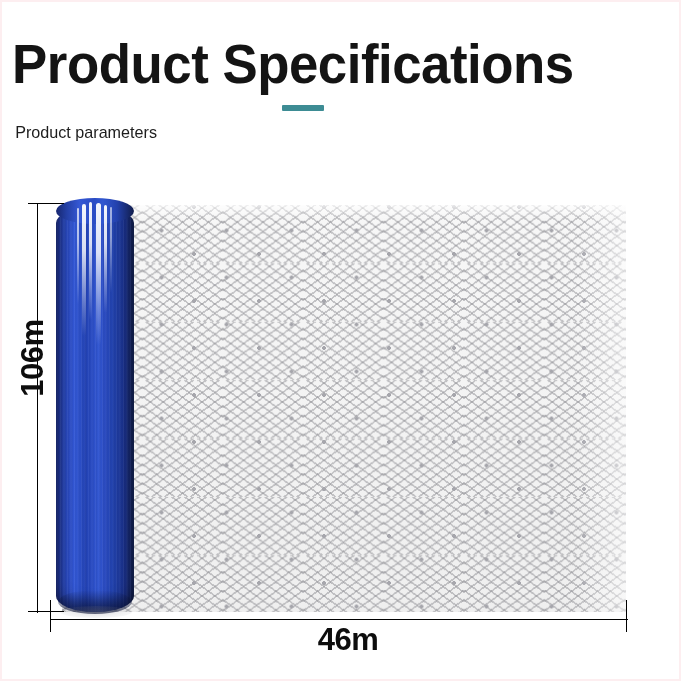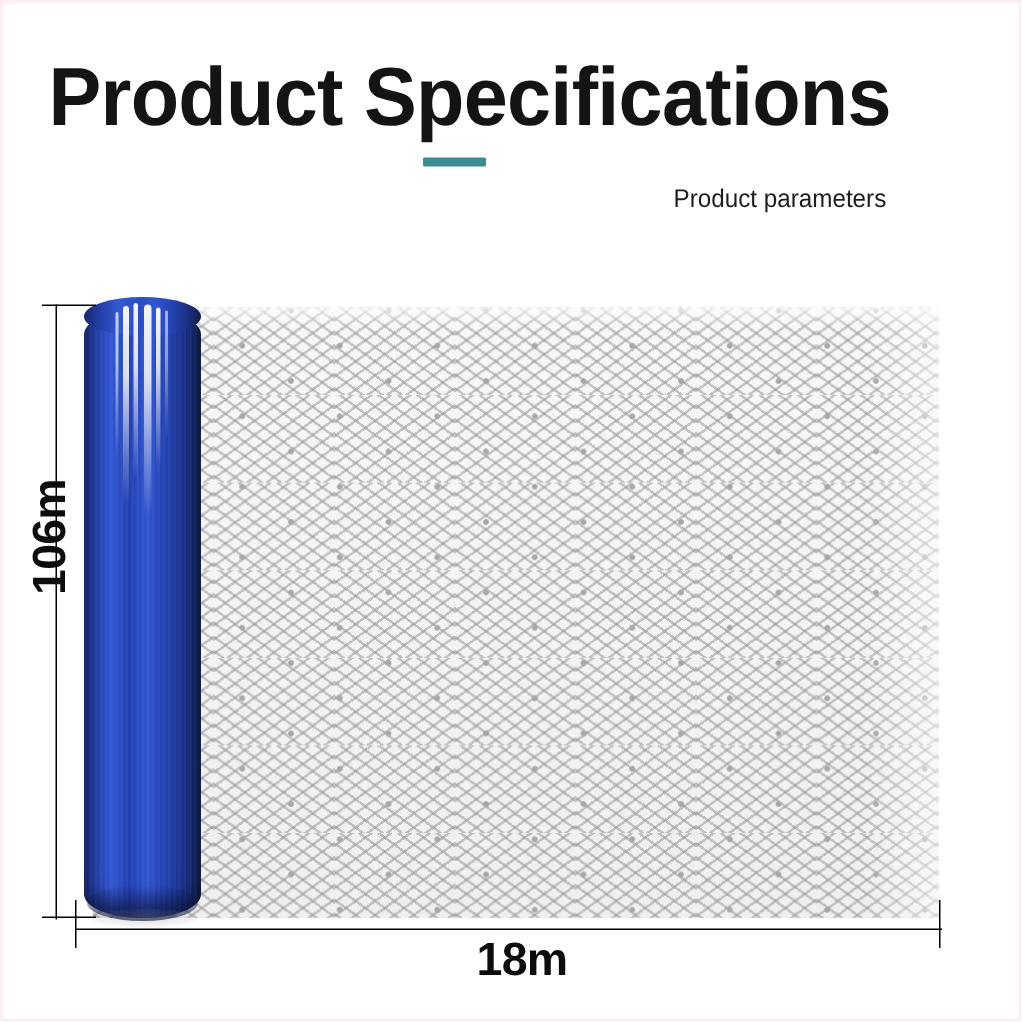--- a/index.html
+++ b/index.html
@@ -25,21 +25,21 @@
     border: 2px solid #fdeef0;
     pointer-events: none;
     z-index: 50;
   }
 
   
   #header {
     position: absolute;
     left: 0; top: 0;
     width: 606px;
-    text-align: right;
+    text-align: left;
   }
   #page-title {
     margin: 0;
     padding-top: 36px;
     font-family: "Liberation Sans", sans-serif;
     font-size: 55px;
     font-weight: bold;
     letter-spacing: -0.5px;
     color: #141414;
     line-height: 1.05;
@@ -321,18 +321,18 @@
     </div>
 
     <div class="dim-line" id="dim-v-line"></div>
     <div class="dim-line" id="dim-v-tick-top"></div>
     <div class="dim-line" id="dim-v-tick-bot"></div>
     <div id="dim-v-label">106m</div>
 
     <div class="dim-line" id="dim-h-line"></div>
     <div class="dim-line" id="dim-h-tick-left"></div>
     <div class="dim-line" id="dim-h-tick-right"></div>
-    <div id="dim-h-label">18m</div>
+    <div id="dim-h-label">46m</div>
 
   </div>
 
   <div id="edge-tint"></div>
 </div>
 
 </body></html>

